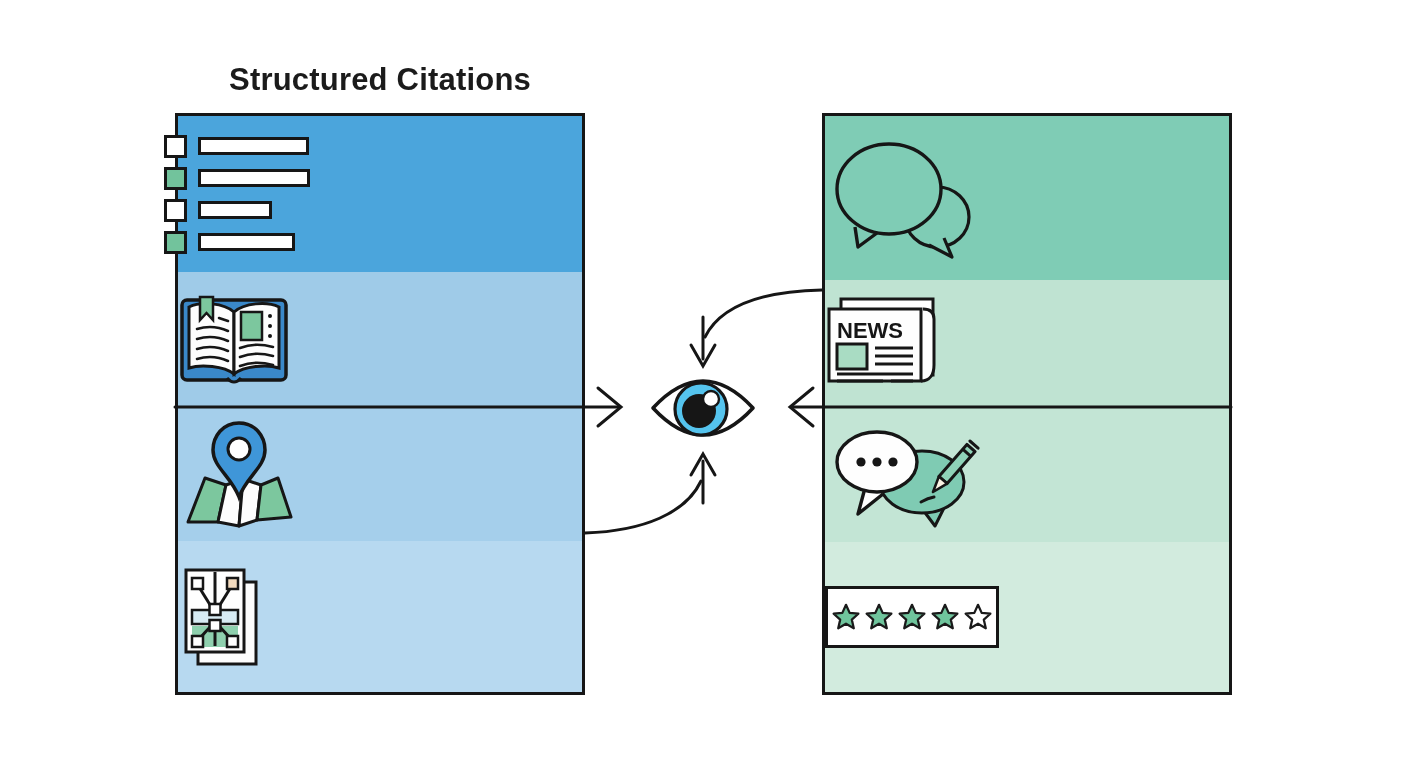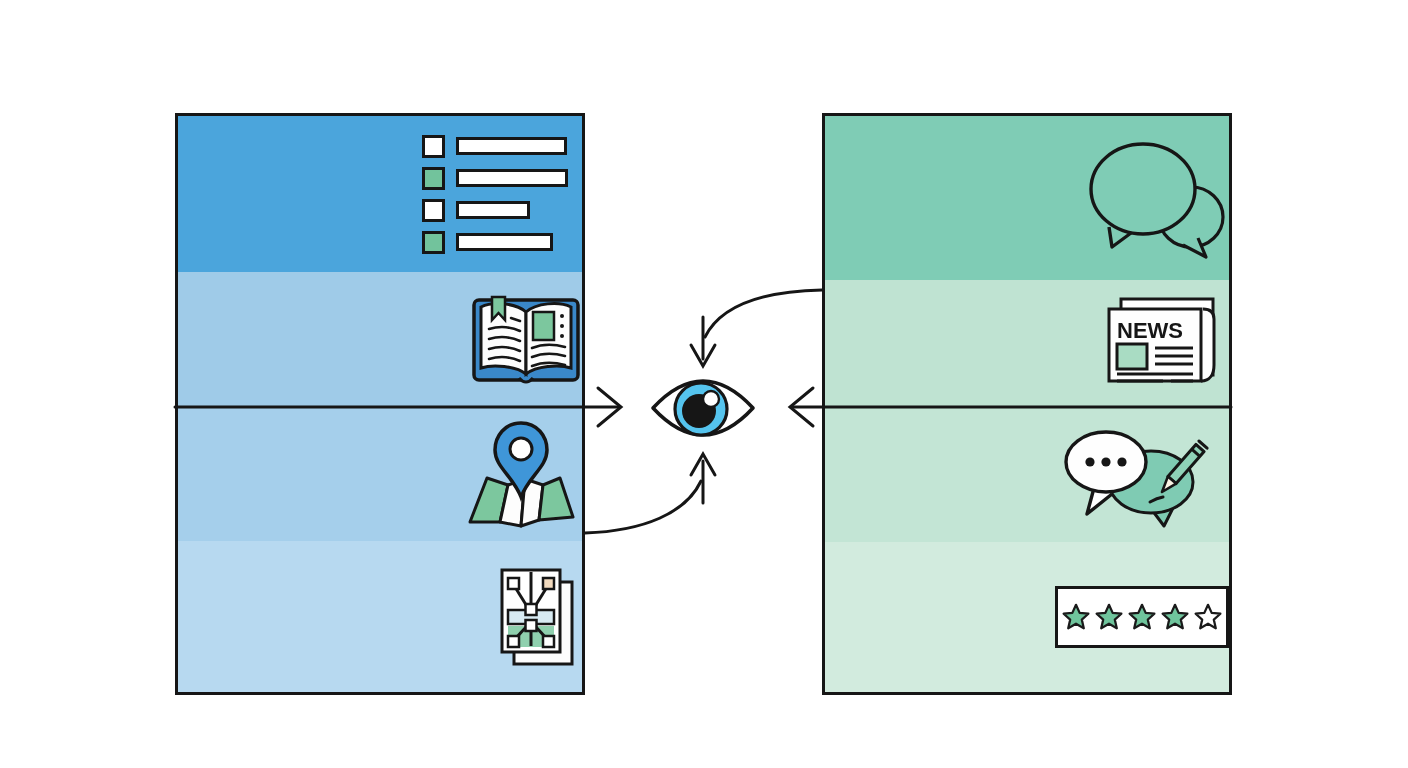--- a/index.html
+++ b/index.html
@@ -12,21 +12,21 @@
     font-size:31px;font-weight:700;color:#1b1b1b;letter-spacing:.2px;
   }
   .panel{
     position:absolute;top:113px;width:410px;height:582px;
     border:3px solid #161616;box-sizing:border-box;
   }
   .panel-left{left:175px;}
   .panel-right{left:822px;}
   .row{
     position:relative;width:100%;
-    display:flex;align-items:center;justify-content:flex-end;
+    display:flex;align-items:center;justify-content:flex-start;
   }
   
   .check-row{display:flex;align-items:center;margin:9px 0;}
   .cb{width:17px;height:17px;border:3px solid #161616;background:#ffffff;}
   .cb.green{background:#72C39C;}
   .bar{height:12px;border:3px solid #161616;background:#ffffff;margin-left:11px;}
   .checklist{transform:translateX(-14px);}
   
   .rating-box{
     background:#ffffff;border:3px solid #161616;
@@ -36,20 +36,21 @@
   .star-icon path{fill:#ffffff;stroke:#1a1a1a;stroke-width:2.4;stroke-linejoin:round;}
   .star-icon.filled path{fill:#6FC49C;}
   .overlay{position:absolute;left:0;top:0;z-index:6;pointer-events:none;}
   .eye-wrap{position:absolute;left:647px;top:368px;z-index:7;}
 </style>
 </head>
 <body>
 
 <div class="stage">
 
+  <div class="col-title" style="left:175px;">Structured Citations</div>
 
   <div class="panel panel-left">
 
     <div class="row" style="height: 156px; background-color: rgb(75, 165, 220);">
       <div class="checklist">
         <div class="check-row">
             <span class="cb"></span>
             <span class="bar" style="width: 105px;"></span>
           </div>
         <div class="check-row">

